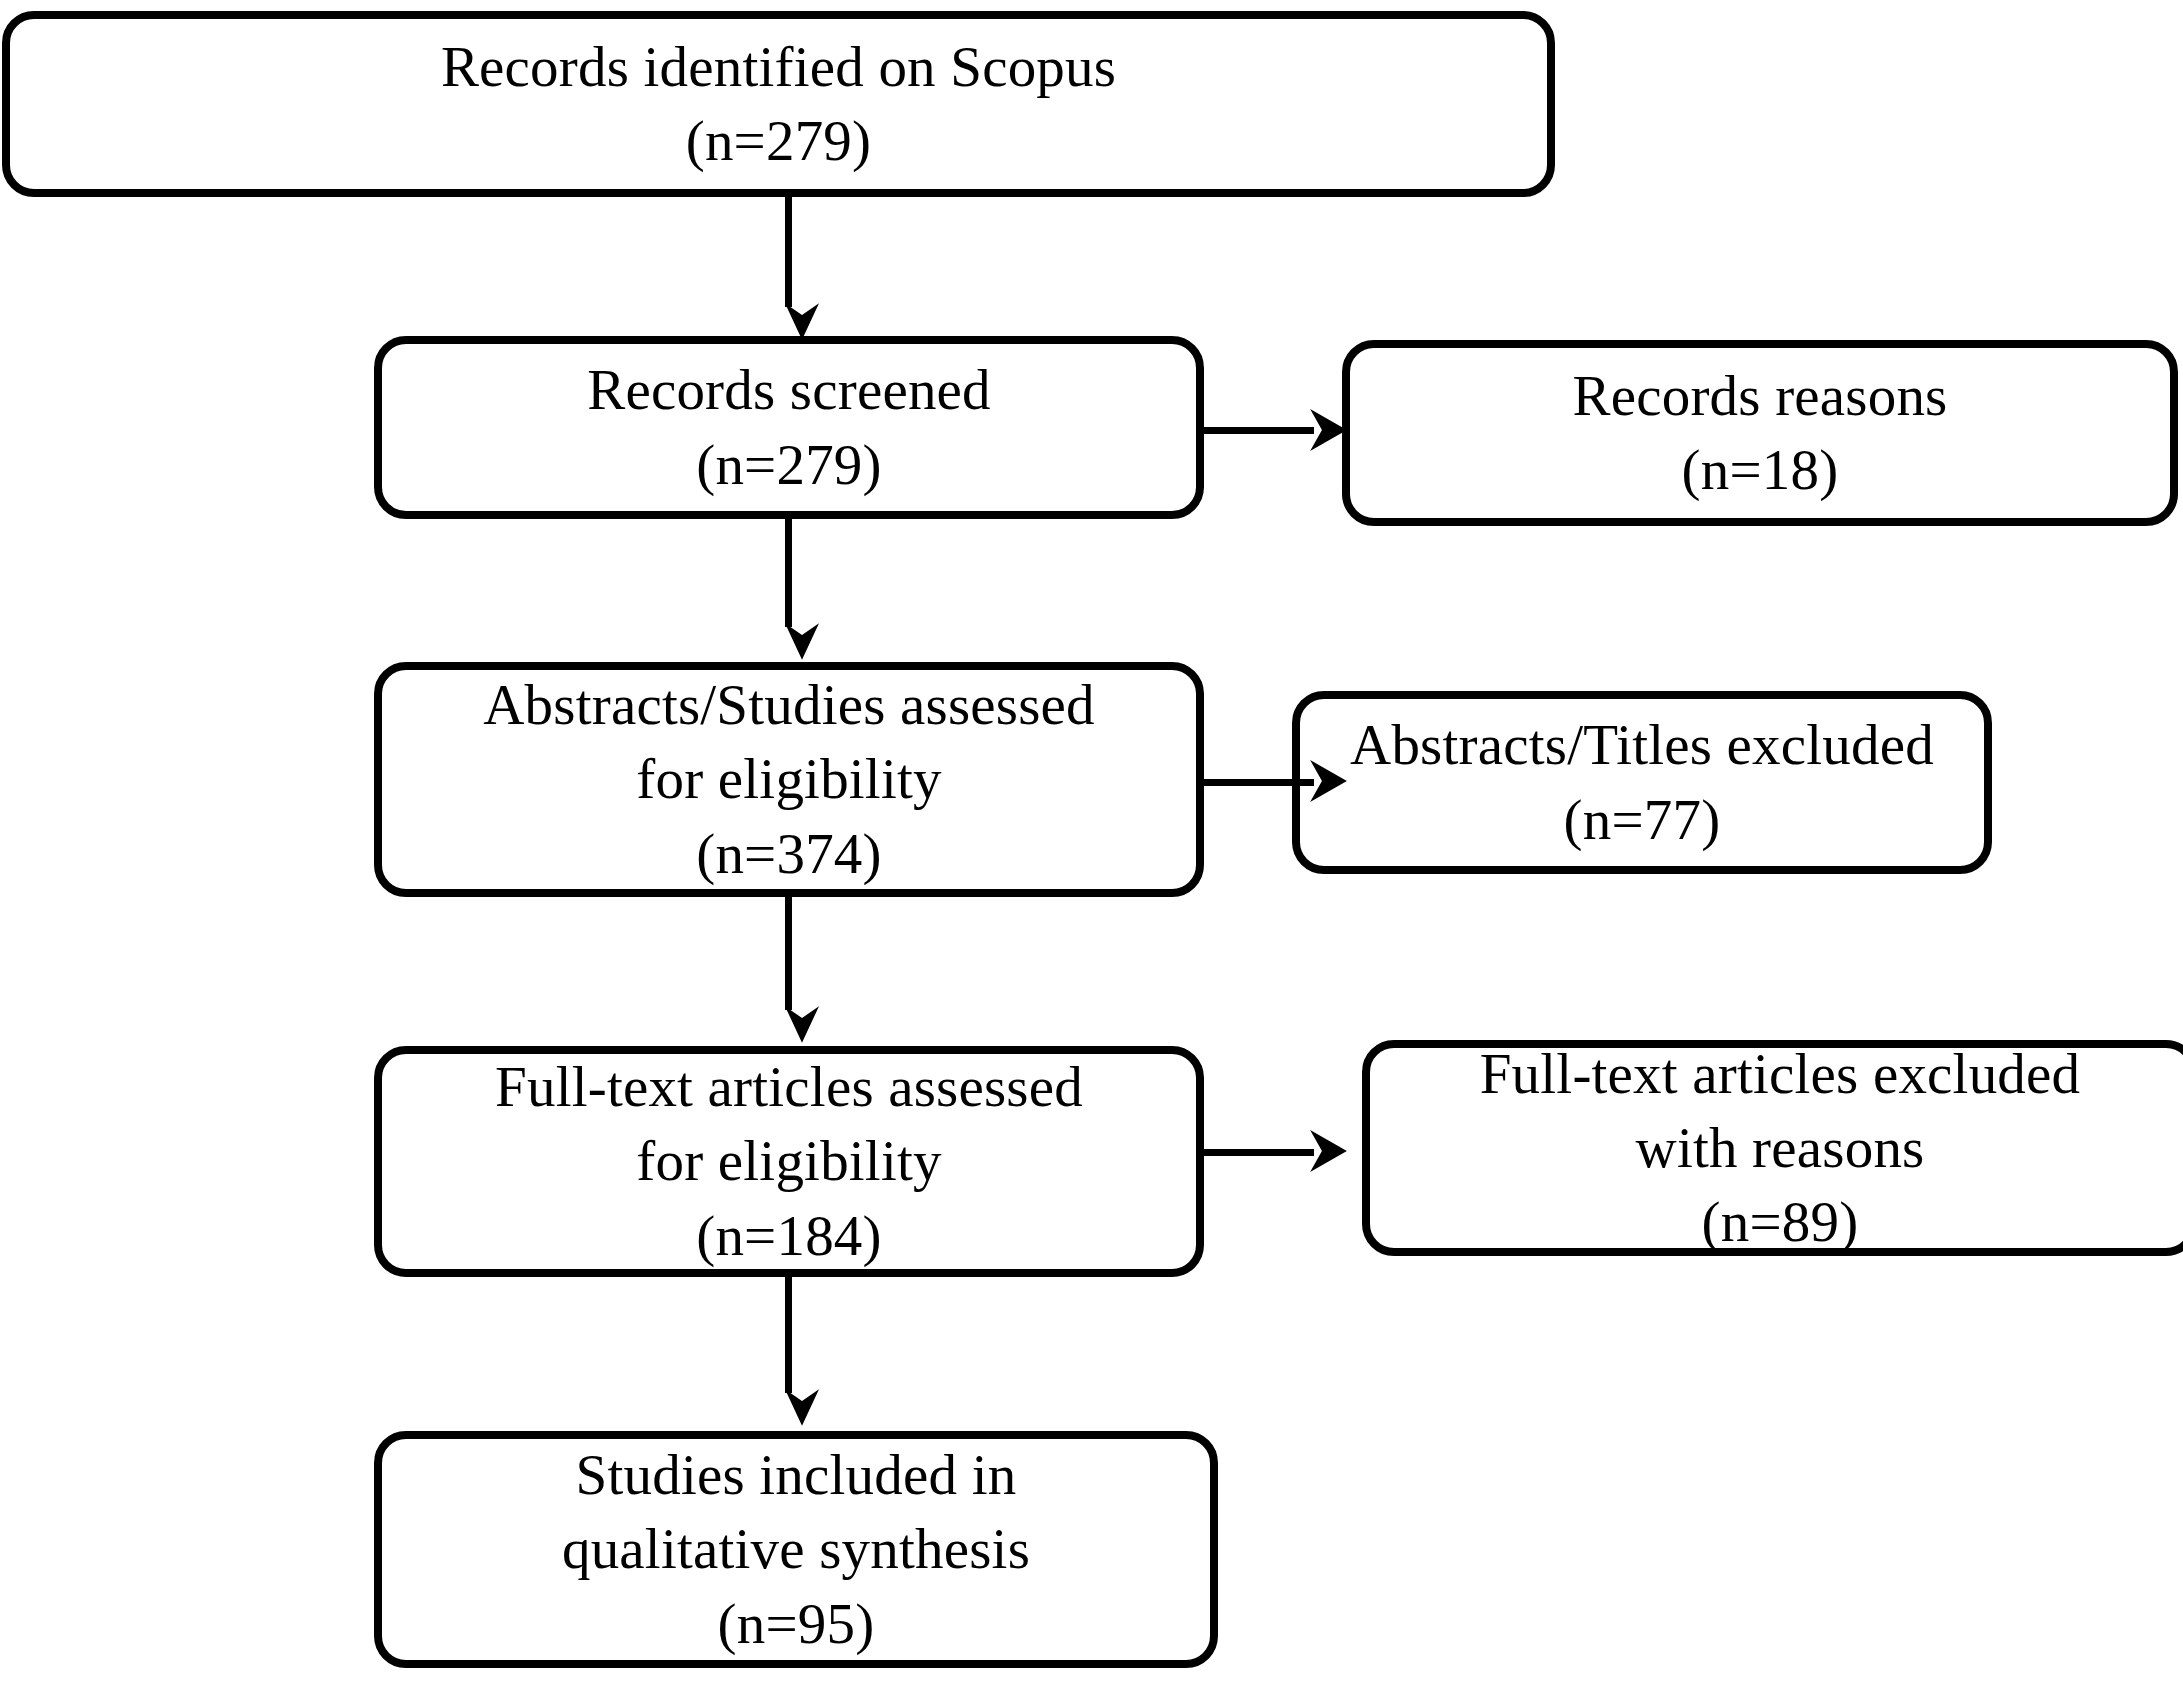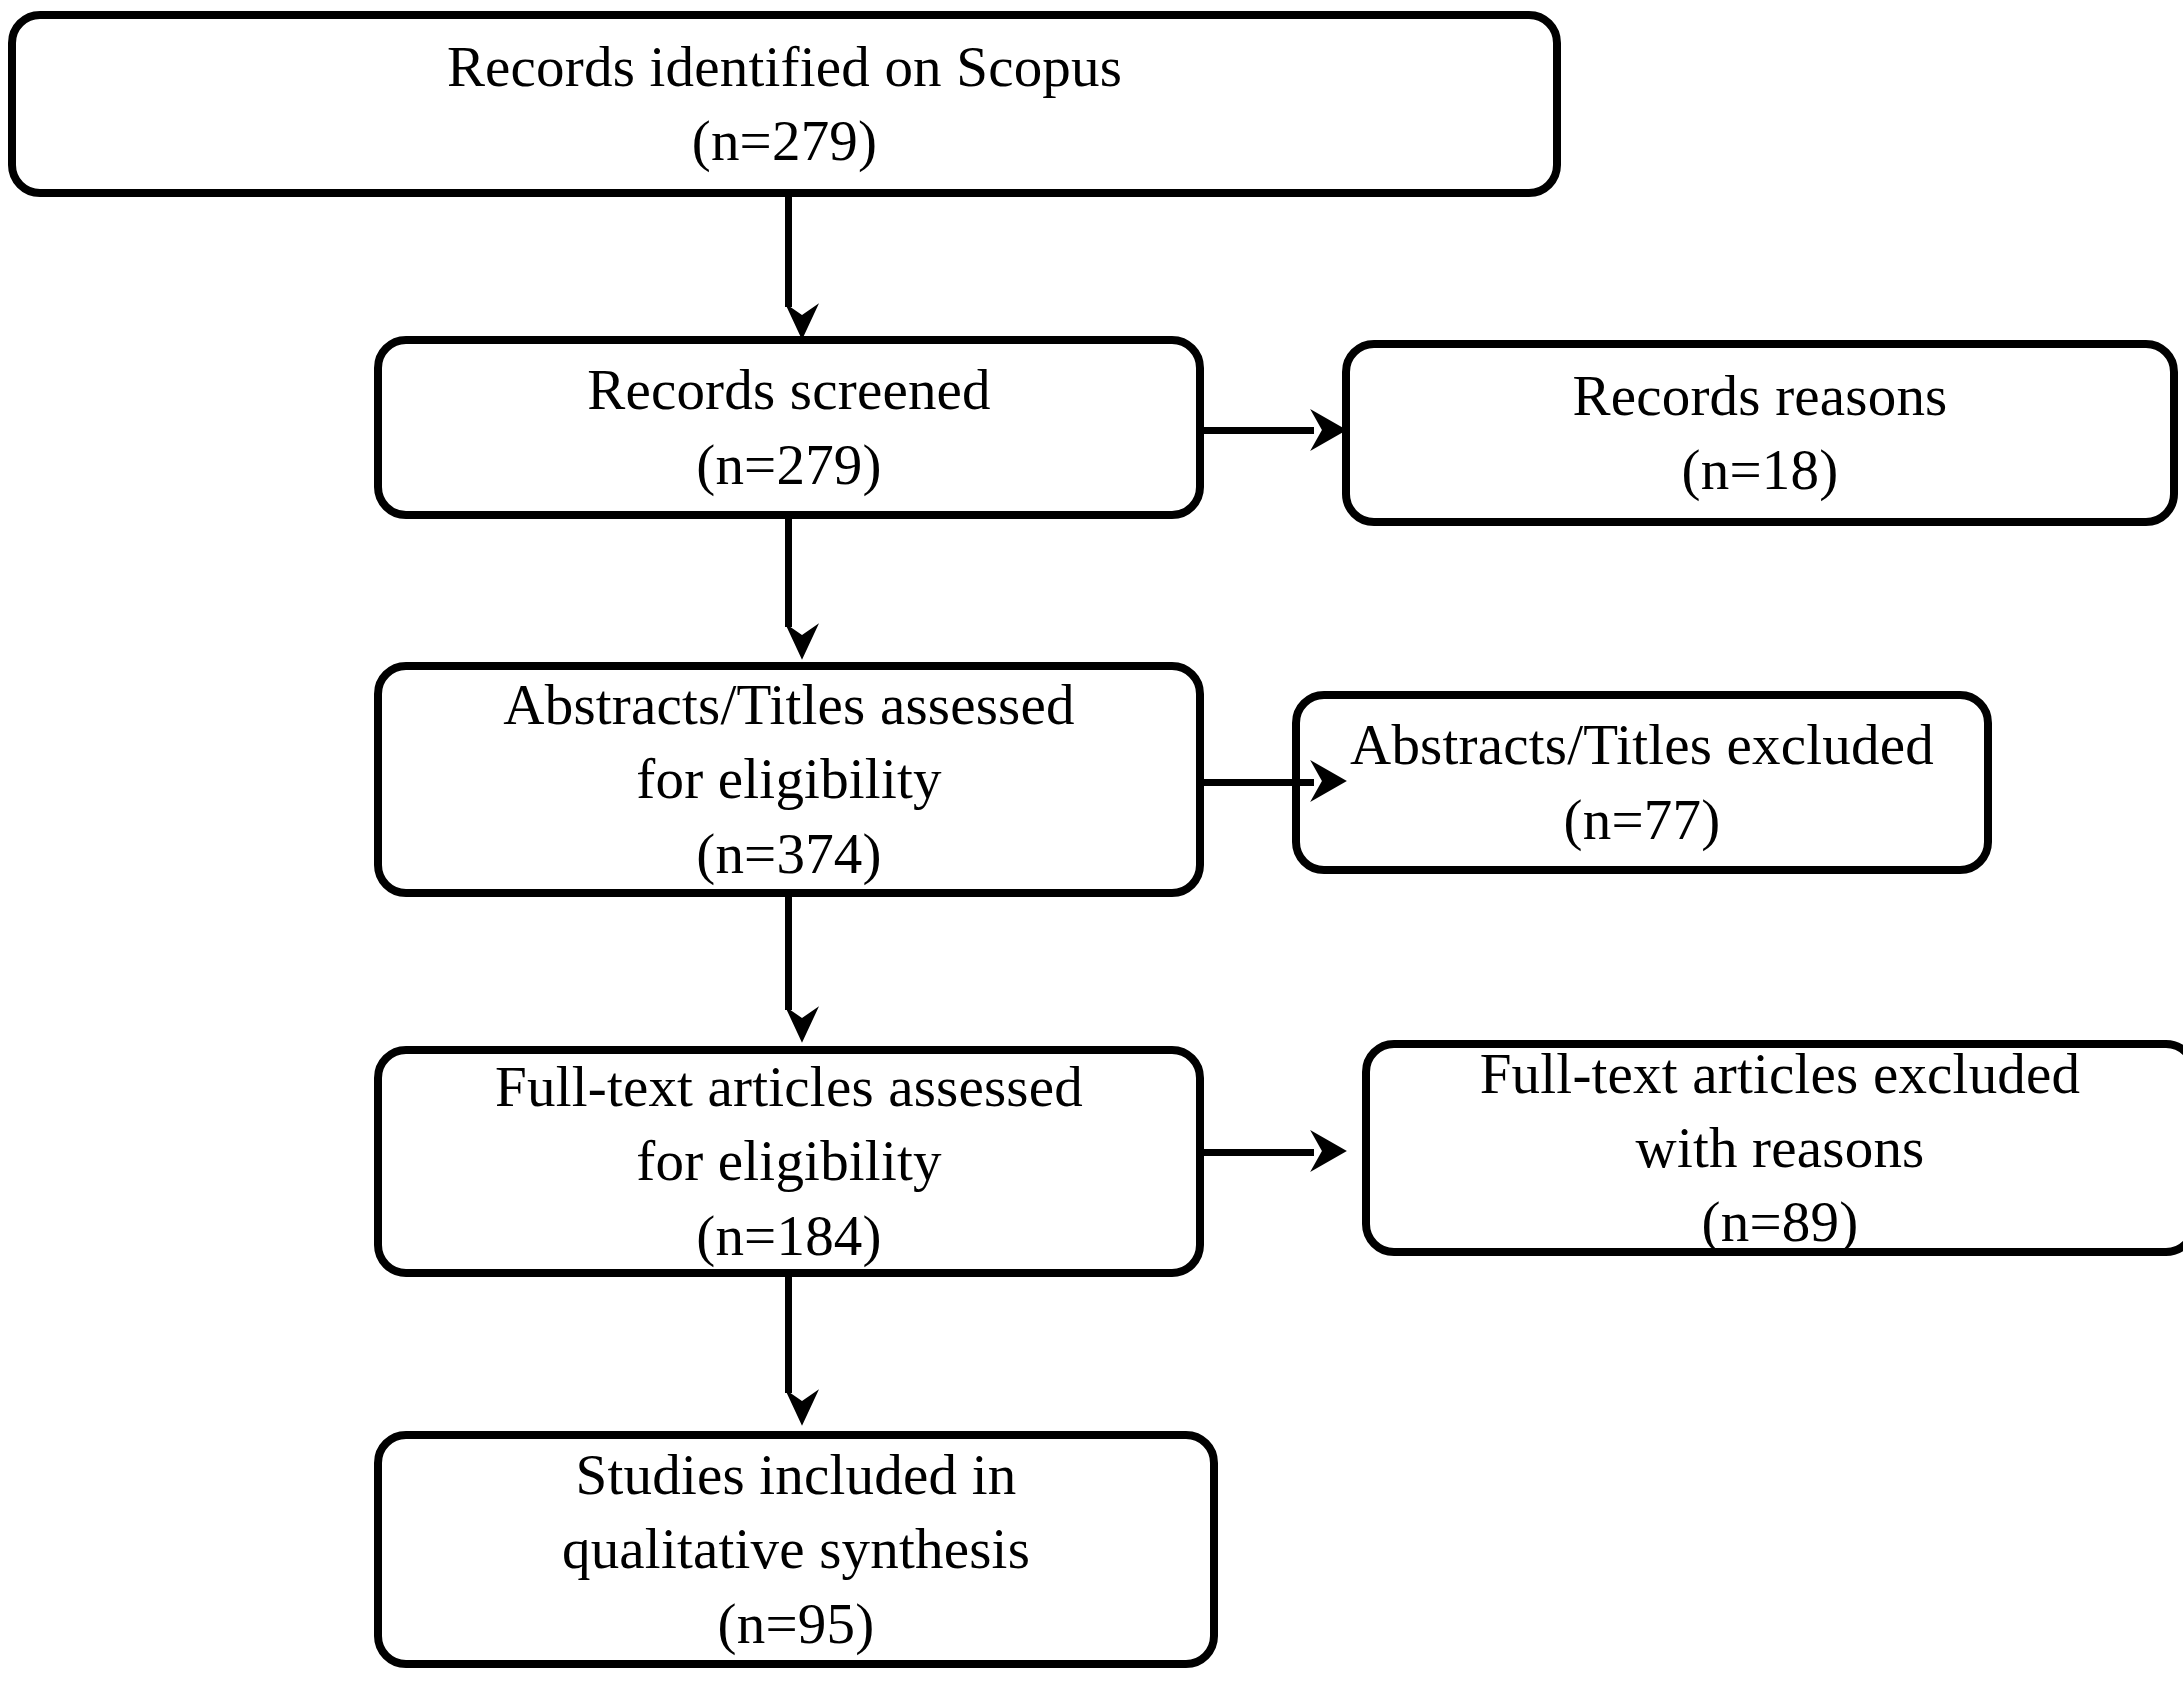--- a/index.html
+++ b/index.html
@@ -34,21 +34,21 @@
   }
   .node .lines {
     width: 100%;
   }
   .node .ln {
     display: block;
     white-space: nowrap;
   }
 
   
-  #n-identified   { left: 8px;   top: 11.2px;   width: 1553px; height: 186px; }
+  #n-identified   { left: 2px;   top: 11.2px;   width: 1553px; height: 186px; }
   #n-screened     { left: 374px;  top: 336px;  width: 830px; height: 183px; }
   #n-excl1        { left: 1342px; top: 340px;  width: 836px; height: 186px; }
   #n-abstracts    { left: 374px;  top: 662px; width: 830px; height: 235px; }
   #n-excl2        { left: 1292px; top: 691px; width: 700px; height: 183px; }
   #n-fulltext     { left: 374px;  top: 1046px; width: 830px; height: 231px; }
   #n-excl3        { left: 1342px; top: 1040px; width: 836px; height: 216px; margin-left: 20px; }
   #n-included     { left: 374px;  top: 1431px; width: 844px; height: 237px; }
 
   
   .shaft-v {
@@ -111,21 +111,21 @@
 
   <div class="node" id="n-excl1">
     <span class="lines">
       <span class="ln">Records reasons</span>
       <span class="ln">(n=18)</span>
     </span>
   </div>
 
   <div class="node" id="n-abstracts">
     <span class="lines">
-      <span class="ln">Abstracts/Titles assessed</span>
+      <span class="ln">Abstracts/Studies assessed</span>
       <span class="ln">for eligibility</span>
       <span class="ln">(n=374)</span>
     </span>
   </div>
 
   <div class="node" id="n-excl2">
     <span class="lines">
       <span class="ln">Abstracts/Titles excluded</span>
       <span class="ln">(n=77)</span>
     </span>

